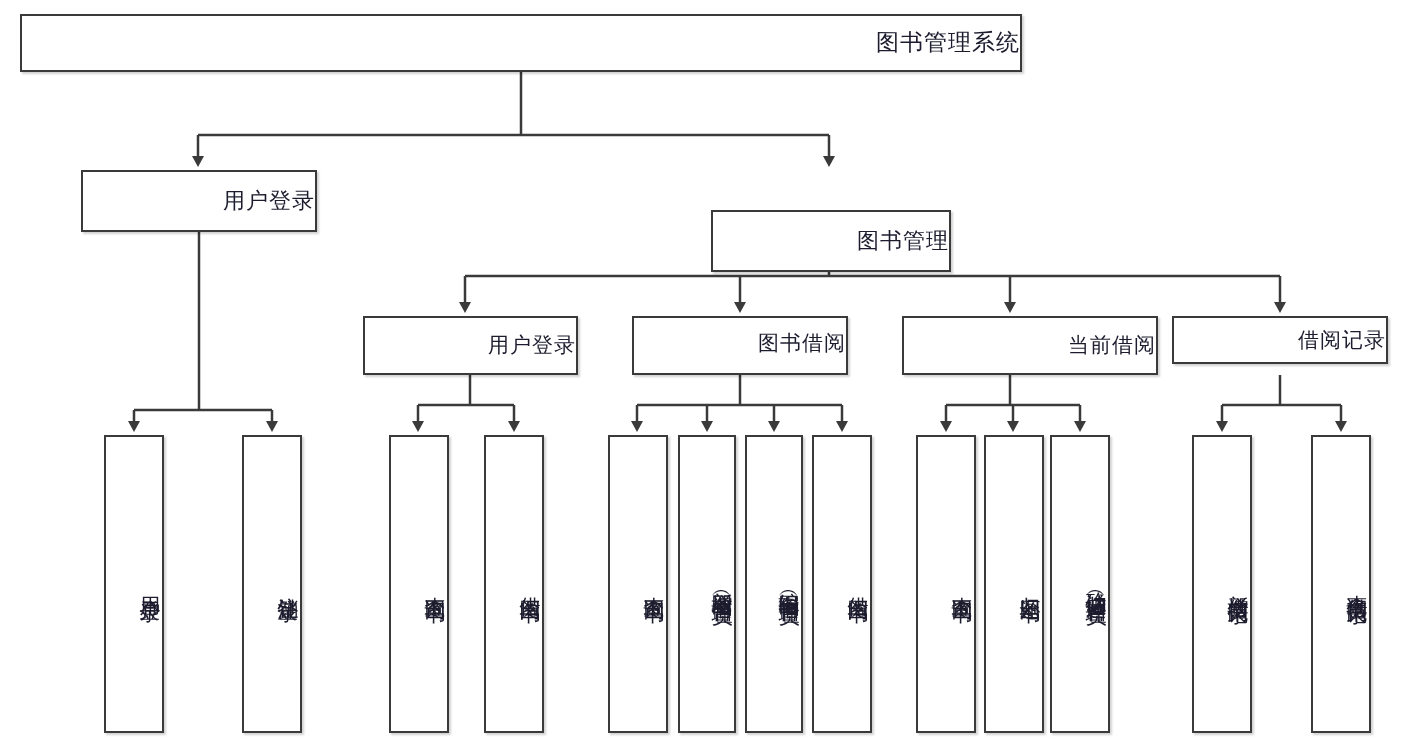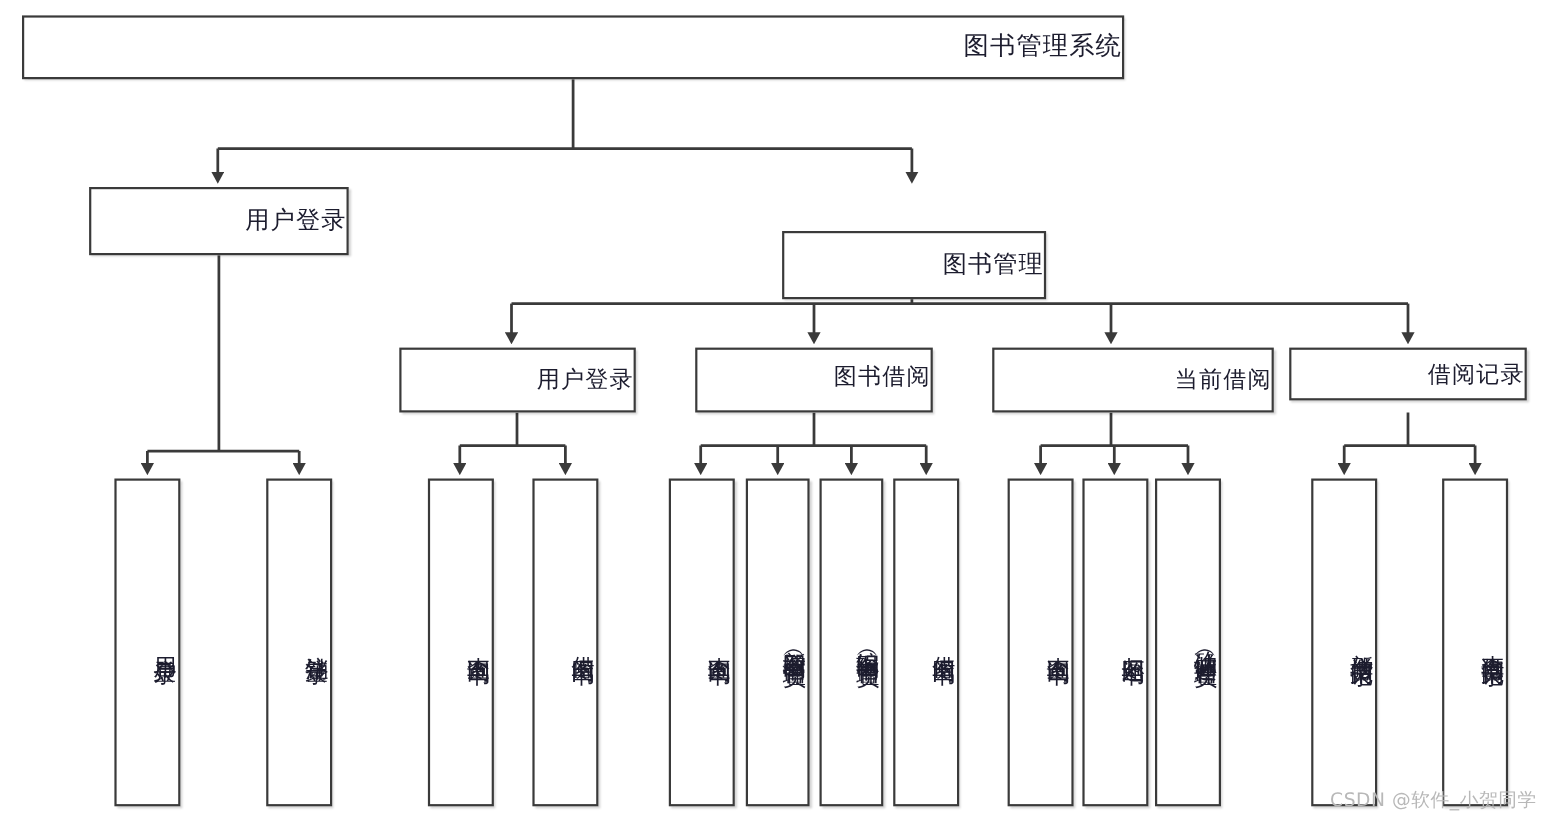--- a/index.html
+++ b/index.html
@@ -169,14 +169,13 @@
         <span class="node-label">确认归还（管理员）</span>
       </div>
       <div class="node-box level3 vertical" style="left: 1192px; top: 435px; width: 60px; height: 298px;">
         <span class="node-label">新增借阅记录</span>
       </div>
       <div class="node-box level3 vertical" style="left: 1311px; top: 435px; width: 60px; height: 298px;">
         <span class="node-label">查询借阅记录</span>
       </div>
     </div>
 
-  <div class="watermark">CSDN @软件_小贺同学</div>
 </div>
 
 </body></html>

